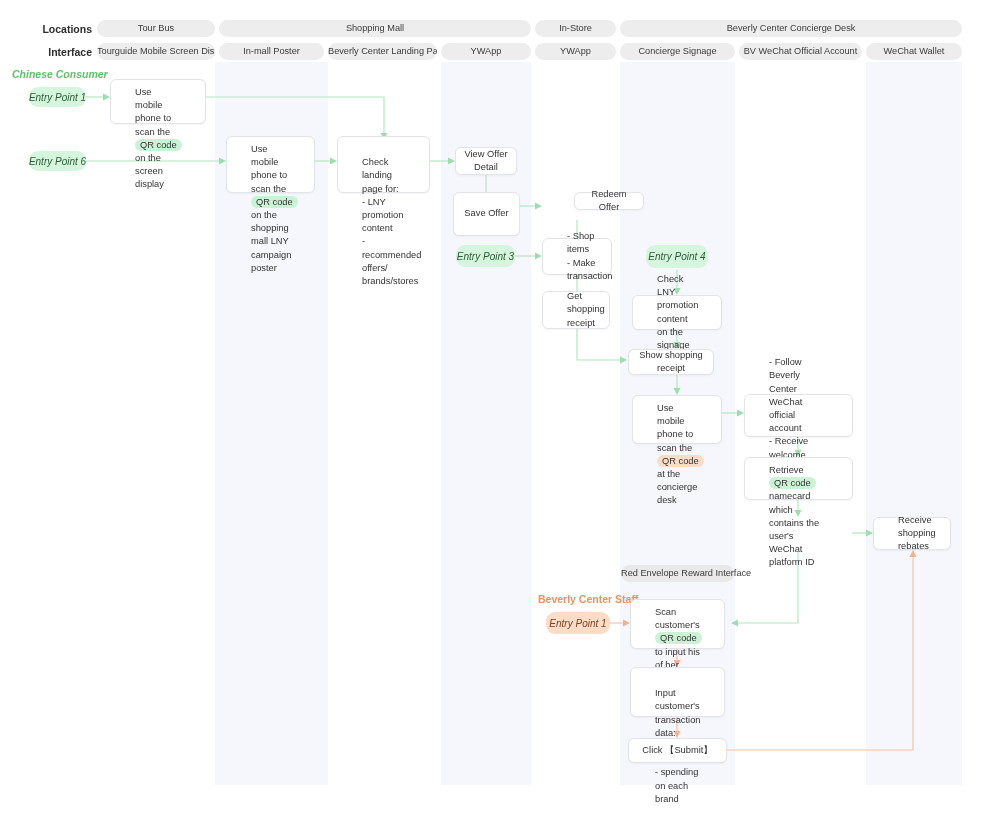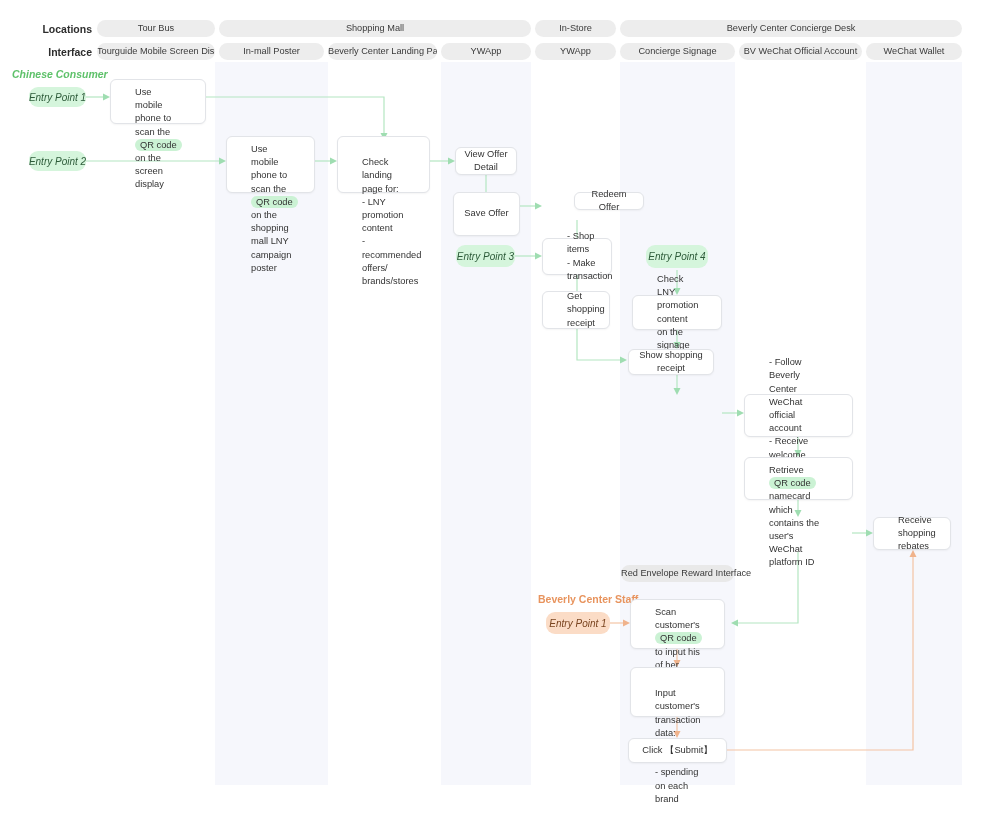--- a/index.html
+++ b/index.html
@@ -184,21 +184,21 @@
   </svg>
 
   <div class="entry entry-green" style="left:29px;top:87px;width:57px;height:20px;">Entry Point 1</div>
 
   <div class="node" style="left:110px;top:79px;width:96px;height:45px;">
     <span>
       <span>Use mobile phone to scan the </span><span class="hl-green">QR code</span><span> on the screen display</span>
     </span>
   </div>
 
-  <div class="entry entry-green" style="left:29px;top:151px;width:57px;height:20px;">Entry Point 2</div>
+  <div class="entry entry-green" style="left:29px;top:151px;width:57px;height:20px;">Entry Point 6</div>
 
   <div class="node" style="left:226px;top:136px;width:89px;height:57px;">
     <span>
       <span>Use mobile phone to scan the </span><span class="hl-green">QR code</span><span> on the shopping mall LNY campaign poster</span>
     </span>
   </div>
 
   <div class="node" style="left:337px;top:136px;width:93px;height:57px;white-space:pre-line;">
     <span>Check landing page for:
  - LNY promotion content
@@ -232,20 +232,25 @@
   <div class="entry entry-green" style="left:646px;top:245px;width:62px;height:23px;">Entry Point 4</div>
 
   <div class="node vcenter" style="left:632px;top:295px;width:90px;height:35px;">
     <span>Check LNY promotion content on the signage</span>
   </div>
 
   <div class="node center" style="left:628px;top:349px;width:86px;height:26px;">
     <span>Show shopping receipt</span>
   </div>
 
+  <div class="node" style="left:632px;top:395px;width:90px;height:49px;">
+    <span>
+      <span>Use mobile phone to scan the </span><span class="hl-orange">QR code</span><span> at the concierge desk</span>
+    </span>
+  </div>
 
   <div class="node vcenter" style="left:744px;top:394px;width:109px;height:43px;white-space:pre-line;">
     <span>- Follow Beverly Center WeChat official account
 - Receive welcome message</span>
   </div>
 
   <div class="node" style="left:744px;top:457px;width:109px;height:43px;">
     <span>
       <span>Retrieve </span><span class="hl-green">QR code</span><span> namecard which contains the user's WeChat platform ID</span>
     </span>

